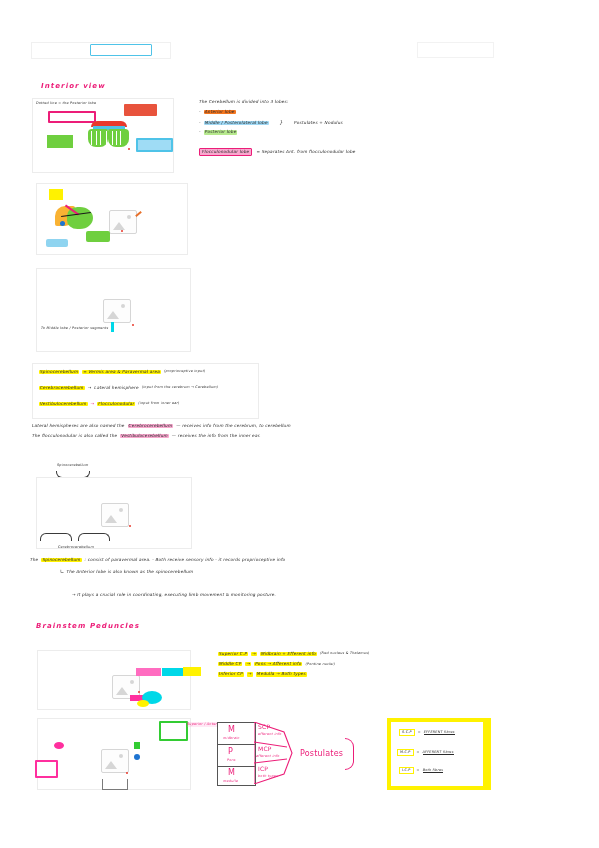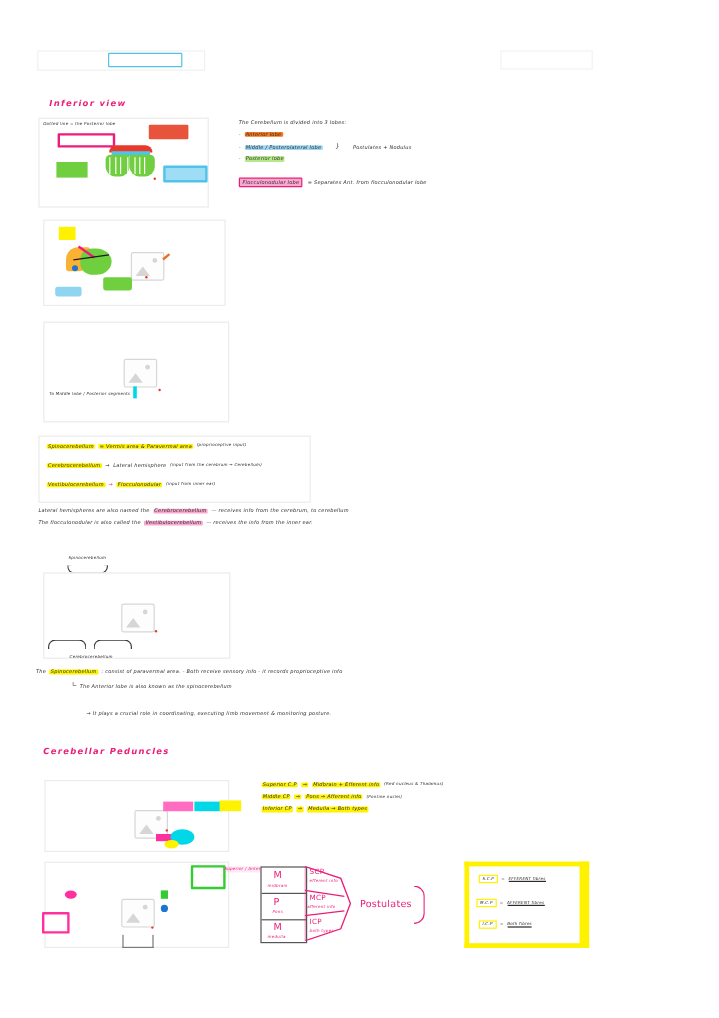--- a/index.html
+++ b/index.html
@@ -94,21 +94,21 @@
 </style>
 </head>
 <body>
 
 <div class="page">
 
   <div class="topbar"></div>
   <div class="bluebox"></div>
   <div class="topbar3"></div>
 
-  <div class="heading" style="left:41px;top:82px;">Inferior view</div>
+  <div class="heading" style="left:41px;top:82px;">Interior view</div>
 
   <div class="frame" style="left:32px;top:98px;width:140px;height:73px;">
 
     <div class="hw ink tiny blur" style="position:absolute;left:3px;top:3px;">Dotted line = the Posterior lobe</div>
 
     <div class="shape r-out" style="left:91px;top:5px;width:29px;height:8px;border-color:#e8533c;background:#e8533c;"></div>
 
     <div class="shape r-out" style="left:15px;top:12px;width:44px;height:8px;border-color:#ec1d78;background:#fff;"></div>
 
     <div class="shape" style="left:54px;top:22px;width:44px;height:28px;">
@@ -232,21 +232,21 @@
     </div>
     <div style="display:flex;align-items:flex-end;gap:2px;margin-top:7px;margin-left:30px;">
       <span class="hw ink sm">∟</span>
       <span class="hw ink xs blur">The Anterior lobe is also known as the spinocerebellum</span>
     </div>
     <div style="margin-top:7px;margin-left:42px;">
       <span class="hw ink xs blur">→ It plays a crucial role in coordinating, executing limb movement &amp; monitoring posture.</span>
     </div>
   </div>
 
-  <div class="heading" style="left:36px;top:622px;">Cerebellar Peduncles</div>
+  <div class="heading" style="left:36px;top:622px;">Brainstem Peduncles</div>
 
   <div class="frame" style="left:37px;top:650px;width:152px;height:58px;">
     <div class="ph" style="left:74px;top:24px;"></div>
     <div class="reddot" style="left:100px;top:40px;"></div>
     <div class="shape" style="left:98px;top:17px;width:25px;height:8px;background:#ff6cc0;"></div>
     <div class="shape" style="left:124px;top:17px;width:23px;height:8px;background:#00d8e8;"></div>
     <div class="shape" style="left:145px;top:16px;width:18px;height:9px;background:#fff200;"></div>
     <div class="shape" style="left:92px;top:44px;width:14px;height:6px;background:#ff2f9e;"></div>
     <div class="shape" style="left:104px;top:40px;width:20px;height:13px;background:#00d8e8;border-radius:50%;"></div>
     <div class="shape" style="left:99px;top:49px;width:12px;height:7px;background:#fff200;border-radius:50%;"></div>

